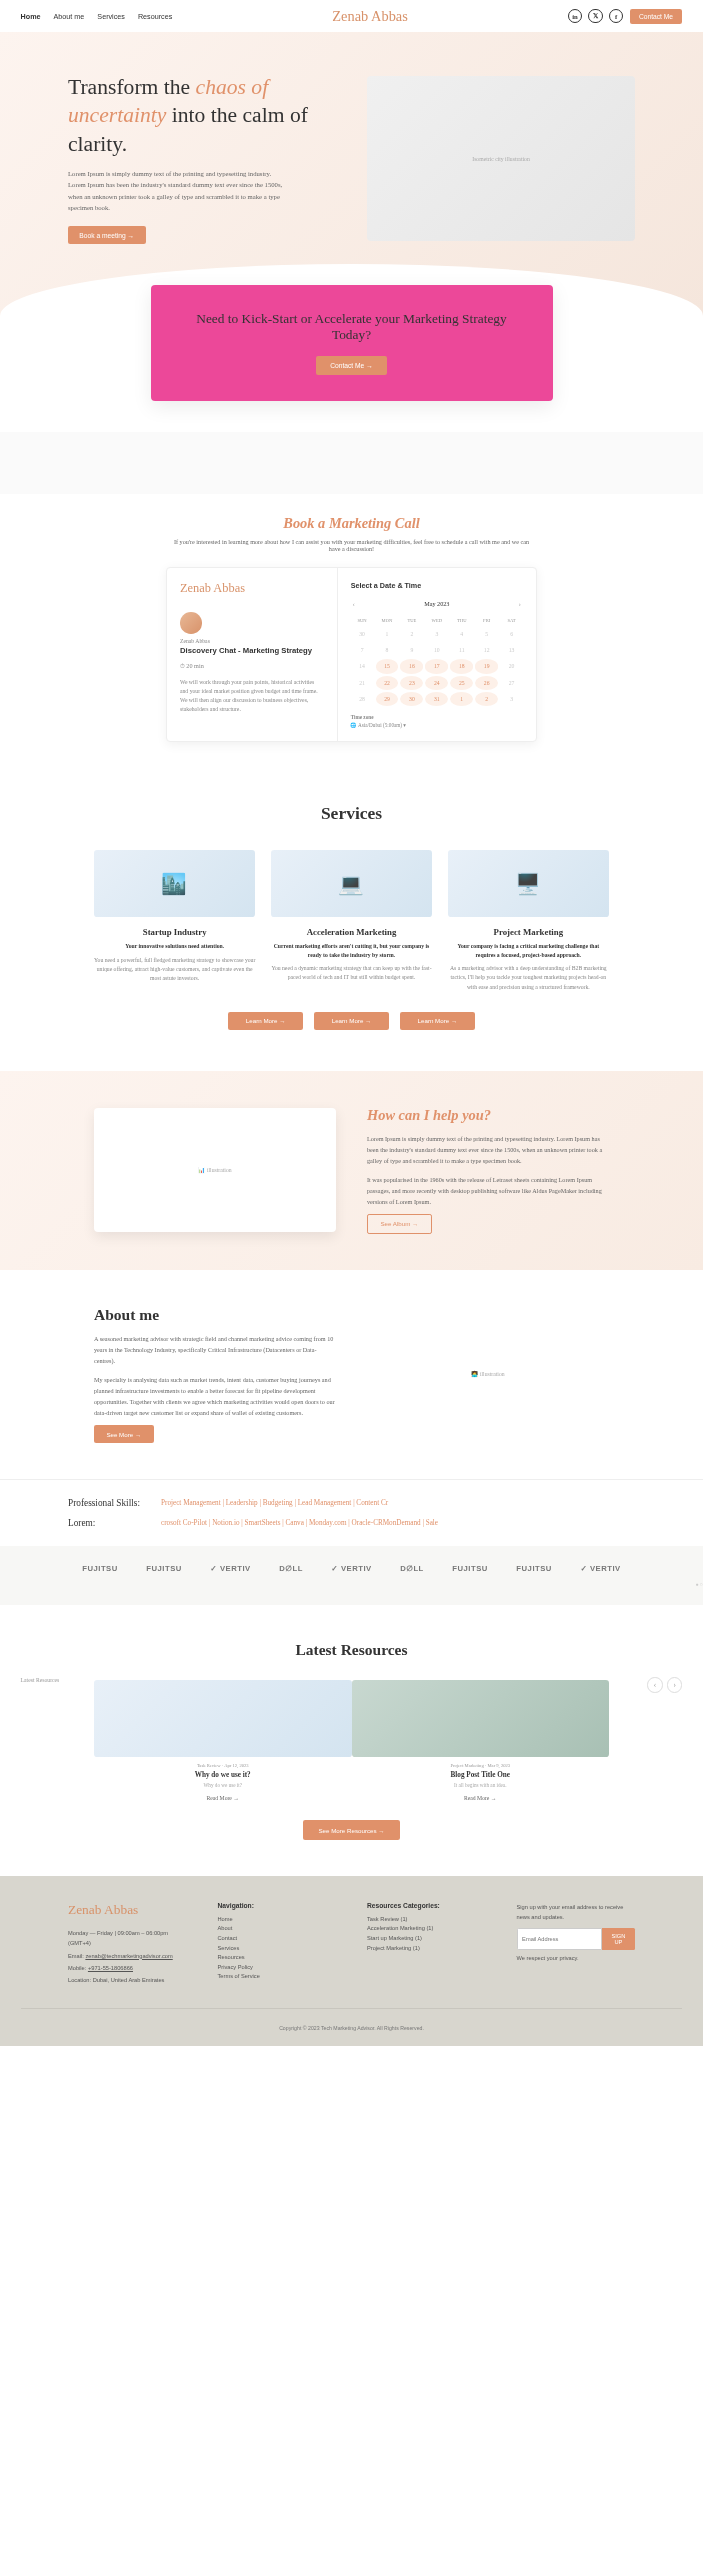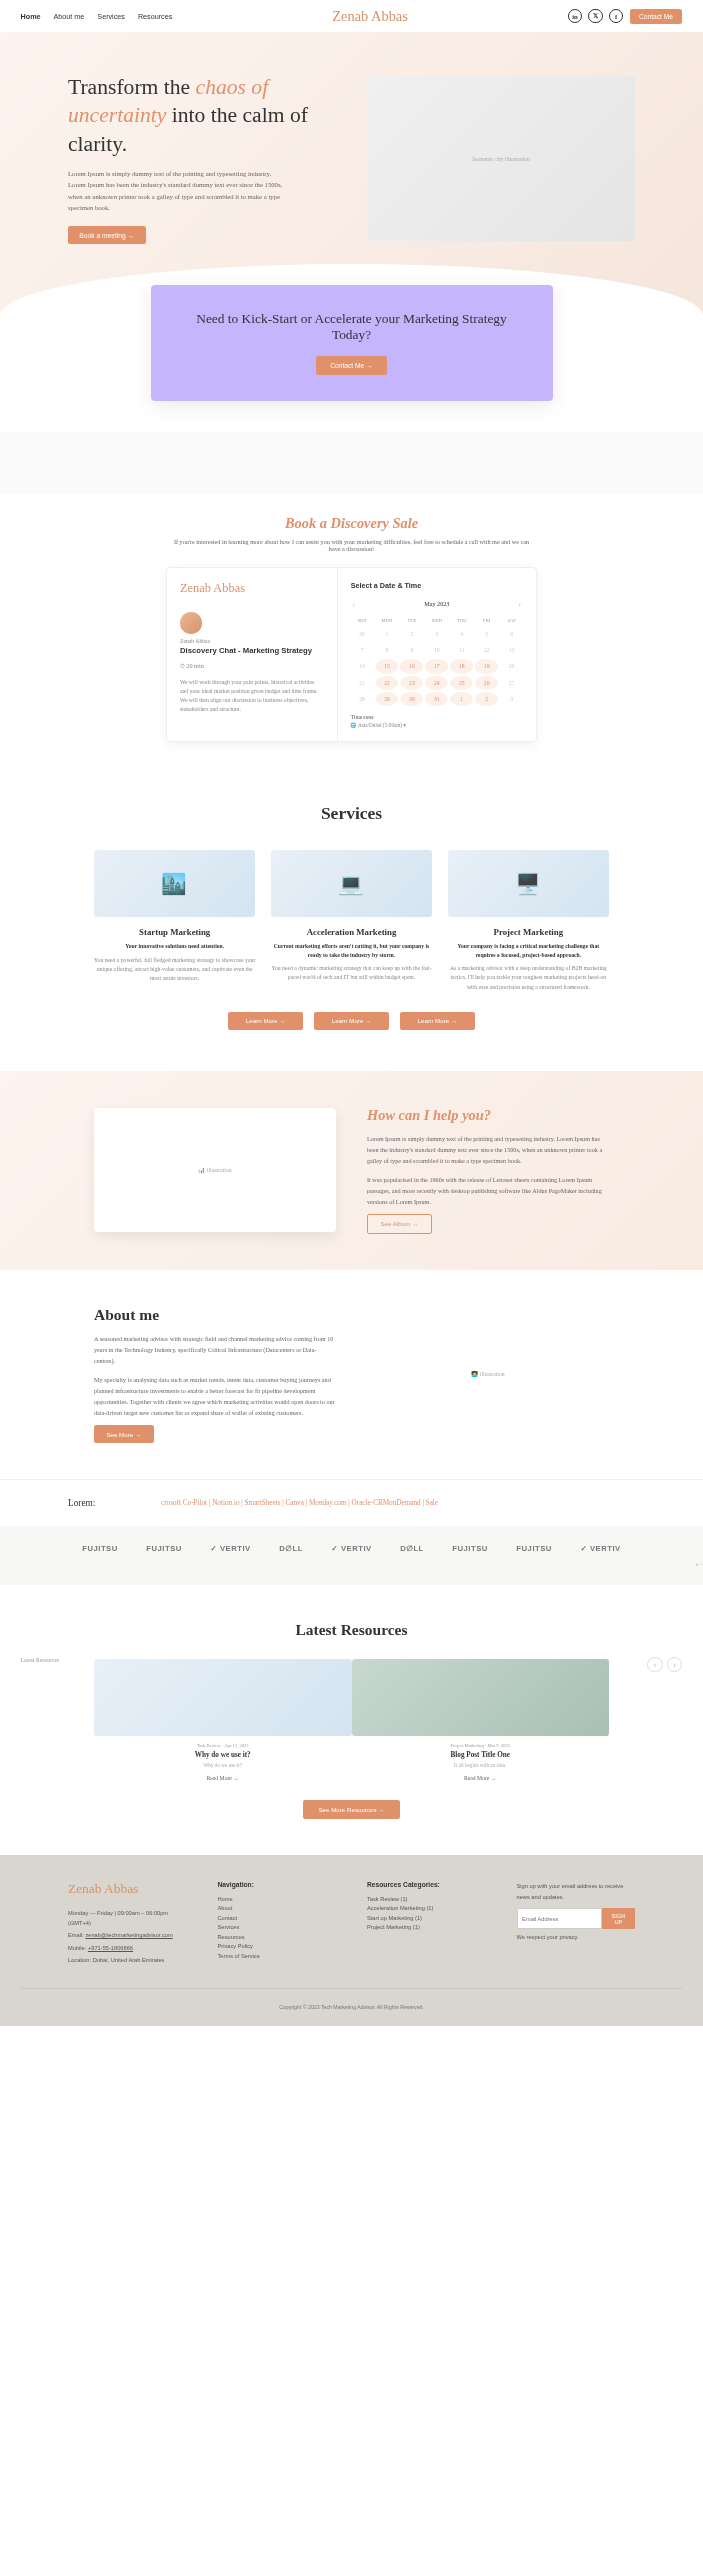--- a/index.html
+++ b/index.html
@@ -20,21 +20,21 @@
 .hero-content{max-width:567px;margin:0 auto;display:flex;gap:31px;align-items:center}
 .hero-text{flex:1}
 .hero-text h1{font-size:21.6px;font-weight:normal;line-height:1.3;margin-bottom:10.3px}
 .hero-text .accent{color:#e0916a;font-style:italic}
 .hero-text p{font-size:6.7px;line-height:1.7;color:#666;margin-bottom:13px;max-width:216px}
 .book-btn{background:#e0916a;color:#fff;padding:5.2px 11.3px;border:none;border-radius:2.1px;font-size:6.7px;cursor:pointer}
 .hero-img{flex:1;height:165px;background:linear-gradient(135deg,#f0f0f0,#e5e5e5);border-radius:4.1px;display:flex;align-items:center;justify-content:center;color:#bbb;font-size:6.2px}
 .hero-curve{position:absolute;bottom:-0.5px;left:0;right:0;height:52px;background:#fff;border-radius:50% 50% 0 0 / 100% 100% 0 0}
 
 
-.kickstart{max-width:402px;margin:-31px auto 31px;background:#c4b5fd;padding:26px;text-align:center;box-shadow:0 5.2px 20.6px rgba(0,0,0,0.08);border-radius:4.1px;position:relative;z-index:2}
+.kickstart{max-width:402px;margin:-31px auto 31px;background:#ec4899;padding:26px;text-align:center;box-shadow:0 5.2px 20.6px rgba(0,0,0,0.08);border-radius:4.1px;position:relative;z-index:2}
 .kickstart h2{font-size:13.4px;font-weight:normal;margin-bottom:13px;font-family:Georgia,serif}
 .contact-me-btn{background:#e0916a;color:#fff;padding:6.2px 14.4px;border:none;border-radius:2.1px;font-size:6.7px;cursor:pointer}
 
 
 .dots-section{background:#fafafa;padding:31px 0;position:relative}
 
 
 .discovery{text-align:center;padding:20.6px 10.3px}
 .discovery h2{font-size:14.4px;color:#e0916a;font-family:Georgia,serif;font-style:italic;margin-bottom:6.2px}
 .discovery-sub{font-size:6.2px;color:#666;max-width:361px;margin:0 auto 15.5px}
@@ -169,21 +169,21 @@
 </section>
 
 <div class="kickstart">
   <h2>Need to Kick-Start or Accelerate your Marketing Strategy Today?</h2>
   <button class="contact-me-btn">Contact Me →</button>
 </div>
 
 <div class="dots-section"></div>
 
 <section class="discovery">
-  <h2>Book a Discovery Sale</h2>
+  <h2>Book a Marketing Call</h2>
   <p class="discovery-sub">If you're interested in learning more about how I can assist you with your marketing difficulties, feel free to schedule a call with me and we can have a discussion!</p>
 
   <div class="cal-widget">
     <div class="cal-left">
       <div class="cal-logo">Zenab Abbas</div>
       <div class="cal-avatar"></div>
       <div class="cal-name">Zenab Abbas</div>
       <div class="cal-title">Discovery Chat - Marketing Strategy</div>
       <div class="cal-dur">⏱ 20 min</div>
       <div class="cal-desc">We will work through your pain points, historical activities and your ideal market position given budget and time frame. We will then align our discussion to business objectives, stakeholders and structure.</div>
@@ -245,21 +245,21 @@
       </div>
     </div>
   </div>
 </section>
 
 <section class="services">
   <h2>Services</h2>
   <div class="svc-grid" id="svc-grid">
       <div class="svc-card">
     <div class="svc-img">🏙️</div>
-    <h3>Startup Marketing</h3>
+    <h3>Startup Industry</h3>
     <p class="svc-bold">Your innovative solutions need attention.</p>
     <p class="svc-text">You need a powerful, full fledged marketing strategy to showcase your unique offering, attract high-value customers, and captivate even the most astute investors.</p>
   </div>
       <div class="svc-card">
     <div class="svc-img">💻</div>
     <h3>Acceleration Marketing</h3>
     <p class="svc-bold">Current marketing efforts aren't cutting it, but your company is ready to take the industry by storm.</p>
     <p class="svc-text">You need a dynamic marketing strategy that can keep up with the fast-paced world of tech and IT but still within budget spent.</p>
   </div>
       <div class="svc-card">
@@ -298,20 +298,24 @@
       <p>My specialty is analysing data such as market trends, intent data, customer buying journeys and planned infrastructure investments to enable a better forecast for fit pipeline development opportunities. Together with clients we agree which marketing activities would open doors to our data-driven target new customer list or expand share of wallet of existing customers.</p>
       <button class="see-more-btn">See More →</button>
     </div>
     <div class="about-img">
         <span class="illus">👩‍💻 illustration</span>
       </div>
   </div>
 </section>
 
 <section class="skills">
+  <div class="skills-row">
+    <div class="skills-label">Professional Skills:</div>
+    <div class="skills-items">Project Management | Leadership | Budgeting | Lead Management | Content Cr</div>
+  </div>
   <div class="skills-row">
     <div class="skills-label">Lorem:</div>
     <div class="skills-items">crosoft Co-Pilot | Notion.io | SmartSheets | Canva | Monday.com | Oracle-CRMonDemand | Sale</div>
   </div>
 </section>
 
 <section class="partners">
   <div class="partner-logos" id="partner-logos">
       <span>FUJITSU</span>
       <span>FUJITSU</span>

